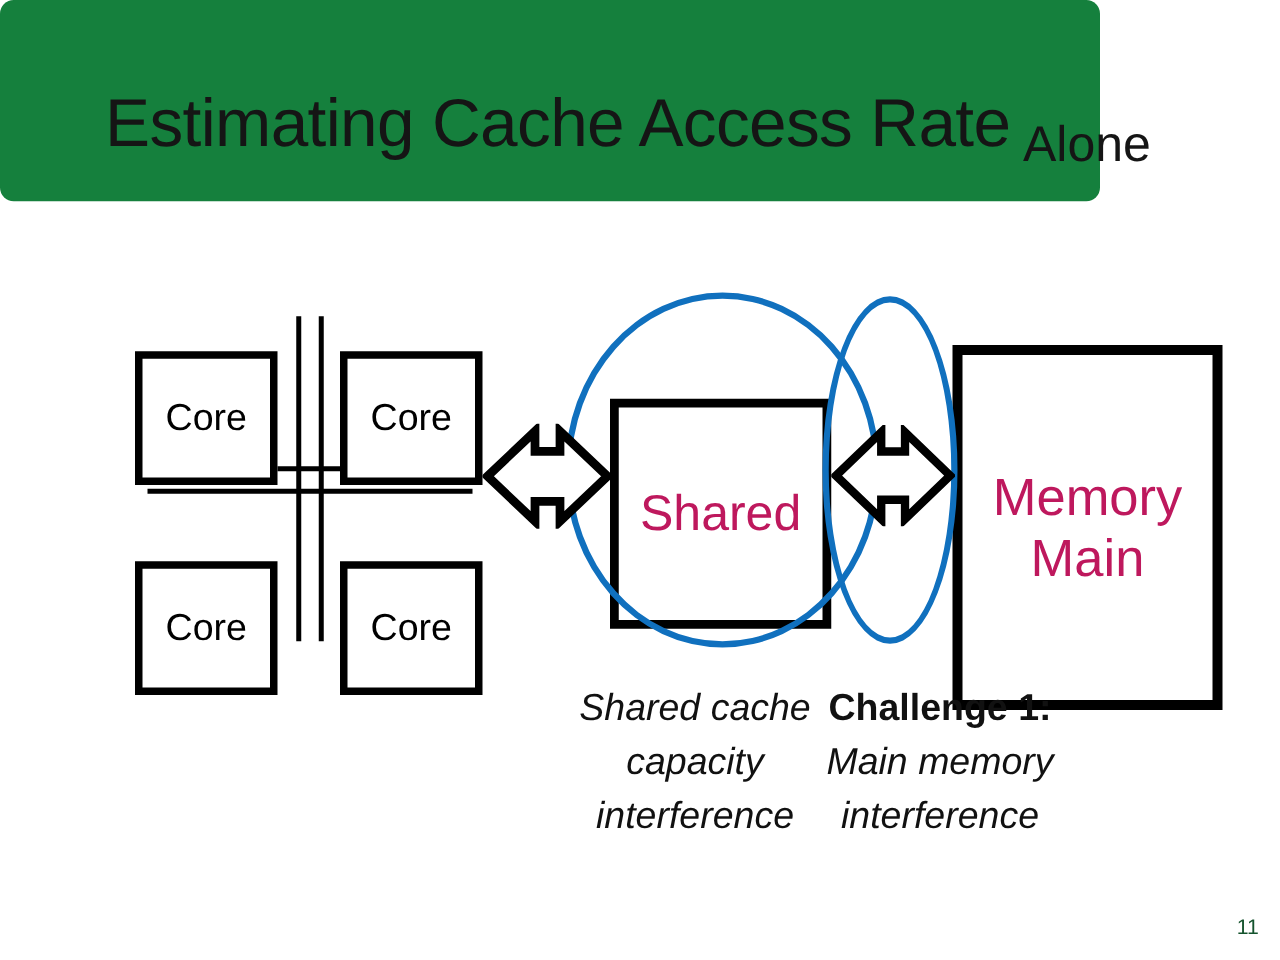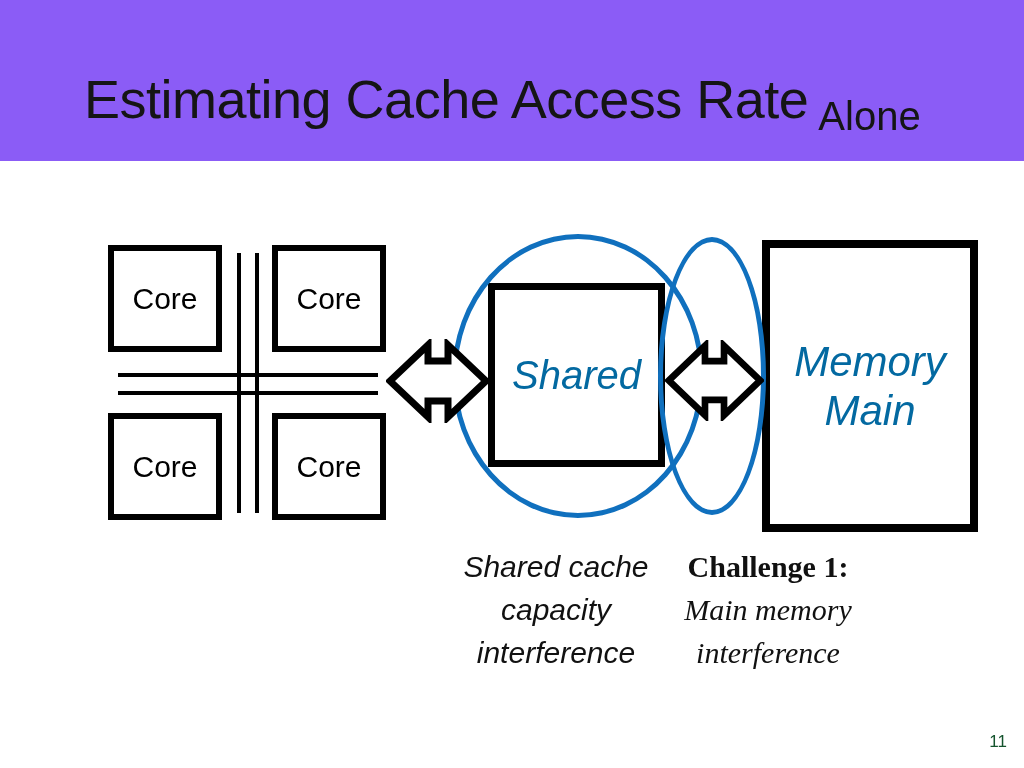--- a/index.html
+++ b/index.html
@@ -12,23 +12,24 @@
     width: 1024px;
     height: 768px;
     background: #ffffff;
     overflow: hidden;
   }
 
   
   .header {
     position: absolute;
     left: 0; top: 0;
-    width: 1024px;
+    width: 880px;
     height: 161px;
-    background: #8b5cf6;
+    background: #15803d;
+    border-radius: 11px;
   }
   .title-line {
     position: absolute;
     left: 84px;
     top: 68px;
     white-space: nowrap;
     color: #151515;
   }
   .title-main {
     font-size: 54px;
@@ -45,20 +46,21 @@
   
   .box {
     position: absolute;
     background: #ffffff;
     border: 6px solid #000000;
     display: flex;
     align-items: center;
     justify-content: center;
     text-align: center;
     box-sizing: border-box;
+    margin-top: 36px;
   }
   .core-box {
     width: 114px; height: 107px;
     font-size: 30px;
     color: #000000;
     z-index: 2;
   }
   .core-tl { left: 108px; top: 245px; }
   .core-tr { left: 272px; top: 245px; }
   .core-bl { left: 108px; top: 413px; }
@@ -82,24 +84,23 @@
     border-width: 7px;
     z-index: 2;
   }
   .main-memory-box {
     left: 762px; top: 240px;
     width: 216px; height: 292px;
     border-width: 8px;
     z-index: 2;
   }
   .red-label {
-    color: #0369a1;
+    color: #be185d;
     font-size: 40px;
     line-height: 47px;
-    font-style: italic;
   }
   .main-memory-box .red-label { font-size: 42px; line-height: 49px; }
   .red-label span { display: block; }
 
   .ellipse {
     position: absolute;
     border: 5px solid #1070be;
     border-radius: 50%;
     box-sizing: border-box;
     background: transparent;
@@ -122,21 +123,21 @@
     top: 545px;
     transform: translateX(-50%);
     text-align: center;
     font-size: 30px;
     line-height: 43px;
     color: #111111;
     white-space: nowrap;
     z-index: 5;
   }
   .challenge-2 { left: 556px; }
-  .challenge-1 { left: 768px; font-family: Liberation Serif, serif; }
+  .challenge-1 { left: 752px; }
   .challenge .heading { font-weight: bold; display: block; }
   .challenge .iline { font-style: italic; display: block; }
 
   .page-number {
     position: absolute;
     right: 17px;
     top: 732px;
     font-size: 17px;
     color: #14532d;
   }

